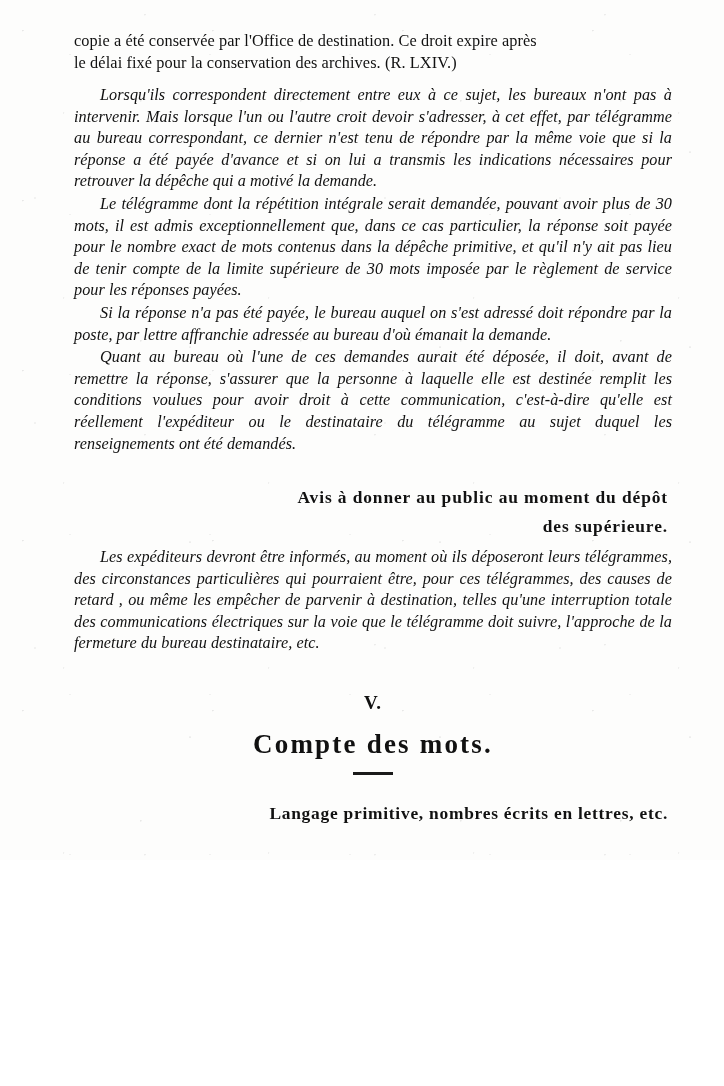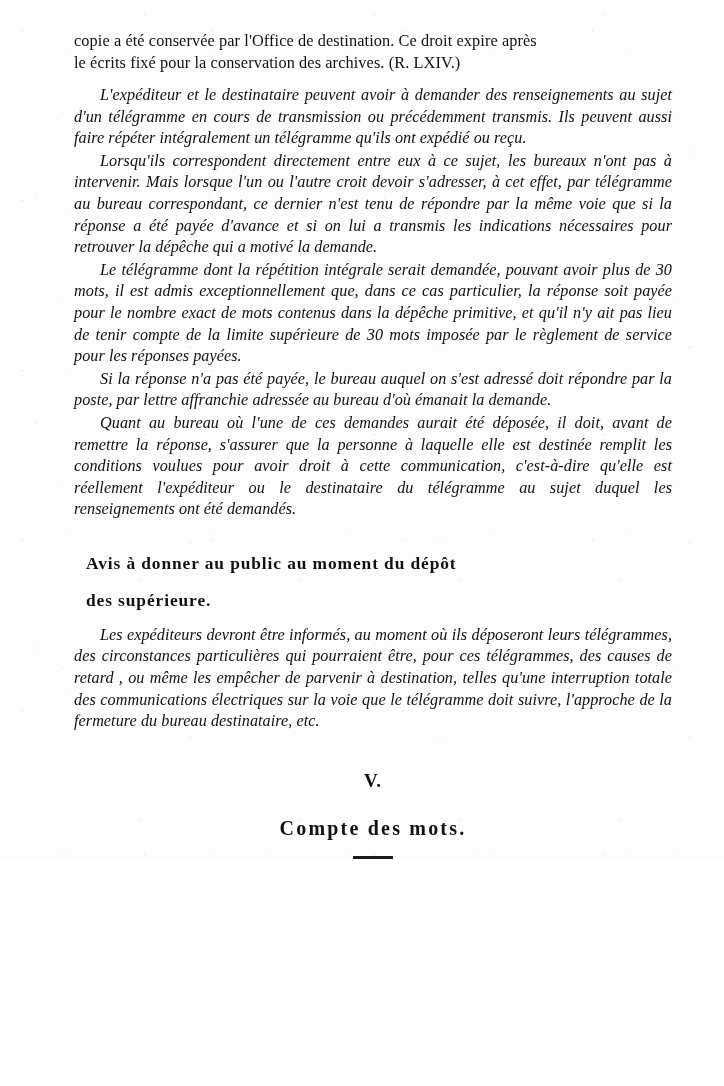--- a/index.html
+++ b/index.html
@@ -56,27 +56,27 @@
     text-indent: 0;
   }
 
   
   .italic-group .para + .para {
     margin-top: 1px;
   }
 
   
   .heading-bold {
-    text-align: left;
+    text-align: right;
     font-style: normal;
     font-weight: bold;
     font-size: 17.4px;
     line-height: 25px;
     letter-spacing: 0.9px;
-    margin: 12px;
+    margin: 4px;
   }
   .heading-avis {
     margin-top: 30px;
     margin-bottom: 8px;
   }
   .heading-langage {
     margin-top: 26px;
     margin-bottom: 6px;
     letter-spacing: 0.75px;
   }
@@ -89,24 +89,24 @@
   .section-numeral {
     font-weight: bold;
     font-style: normal;
     font-size: 19px;
     line-height: 24px;
     letter-spacing: 1px;
   }
   .section-title {
     font-weight: bold;
     font-style: normal;
-    font-size: 20px;
+    font-size: 27px;
     line-height: 30px;
     letter-spacing: 2.2px;
-    margin-top: 20px;
+    margin-top: 14px;
   }
   .rule {
     width: 40px;
     height: 3px;
     background: #1a1a1a;
     margin: 13px auto 0 auto;
     border: 0;
   }
 
   
@@ -128,25 +128,24 @@
 </style>
 </head>
 <body>
 
 <div class="page">
 
   <div class="column">
 
     <div class="block-top">
       <p class="para roman">copie a été conservée par l'Office de destination. Ce droit expire après</p>
-      <p class="para roman">le écrits fixé pour la conservation des archives. (R. LXIV.)</p>
+      <p class="para roman">le délai fixé pour la conservation des archives. (R. LXIV.)</p>
     </div>
 
     <div class="italic-group">
-      <p class="para italic indent">L'expéditeur et le destinataire peuvent avoir à demander des renseignements au sujet d'un télégramme en cours de transmission ou précédemment transmis. Ils peuvent aussi faire répéter intégralement un télégramme qu'ils ont expédié ou reçu.</p>
       <p class="para italic indent">Lorsqu'ils correspondent directement entre eux à ce sujet, les bureaux n'ont pas à intervenir. Mais lorsque l'un ou l'autre croit devoir s'adresser, à cet effet, par télégramme au bureau correspondant, ce dernier n'est tenu de répondre par la même voie que si la réponse a été payée d'avance et si on lui a transmis les indications nécessaires pour retrouver la dépêche qui a motivé la demande.</p>
       <p class="para italic indent">Le télégramme dont la répétition intégrale serait demandée, pouvant avoir plus de 30 mots, il est admis exceptionnellement que, dans ce cas particulier, la réponse soit payée pour le nombre exact de mots contenus dans la dépêche primitive, et qu'il n'y ait pas lieu de tenir compte de la limite supérieure de 30 mots imposée par le règlement de service pour les réponses payées.</p>
       <p class="para italic indent">Si la réponse n'a pas été payée, le bureau auquel on s'est adressé doit répondre par la poste, par lettre affranchie adressée au bureau d'où émanait la demande.</p>
       <p class="para italic indent">Quant au bureau où l'une de ces demandes aurait été déposée, il doit, avant de remettre la réponse, s'assurer que la personne à laquelle elle est destinée remplit les conditions voulues pour avoir droit à cette communication, c'est-à-dire qu'elle est réellement l'expéditeur ou le destinataire du télégramme au sujet duquel les renseignements ont été demandés.</p>
     </div>
 
     <div class="heading-avis">
       <div class="heading-bold">Avis à donner au public au moment du dépôt</div>
       <div class="heading-bold">des supérieure.</div>
     </div>

